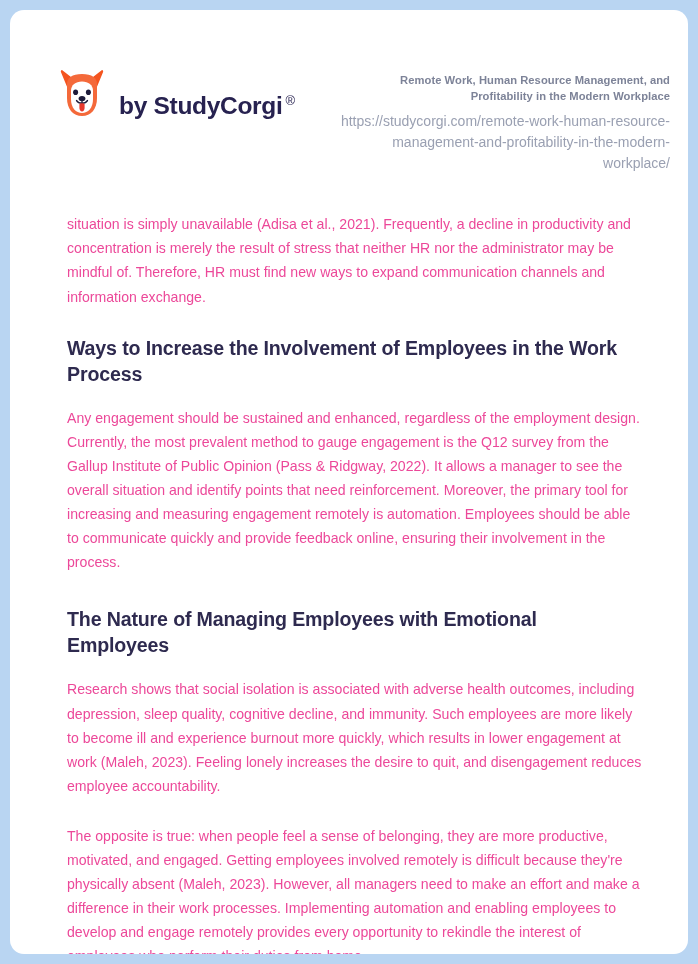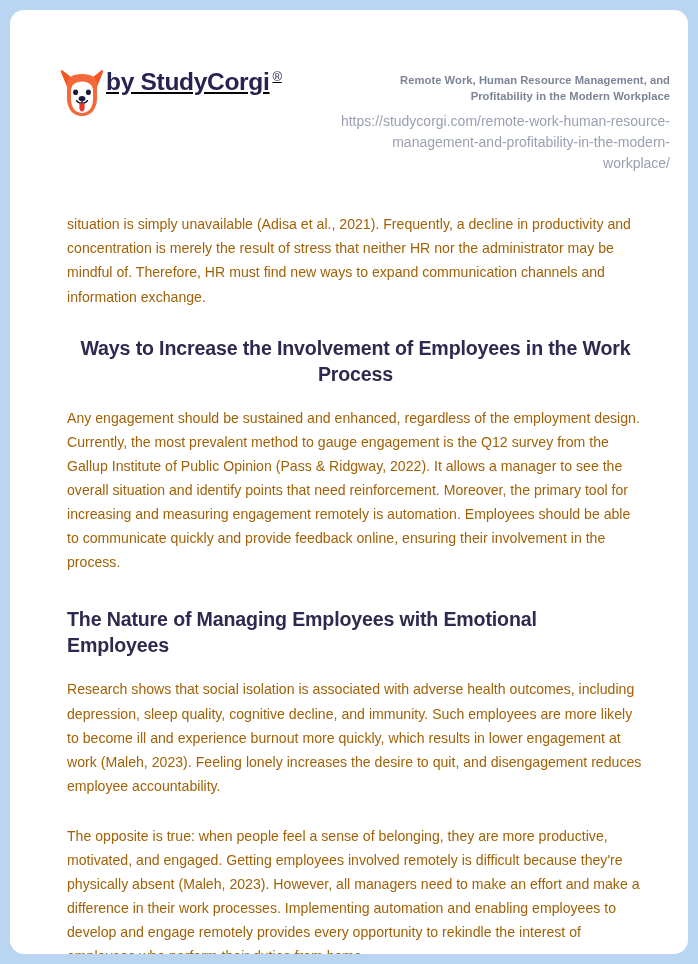--- a/index.html
+++ b/index.html
@@ -29,23 +29,23 @@
   
   .doc-header {
     display: flex;
     align-items: flex-start;
     justify-content: space-between;
     padding: 52px 18px 0 48px;
   }
 
   .brand {
     display: flex;
-    align-items: flex-start;
+    align-items: flex-end;
+    gap: 13px;
     padding-top: 6px;
-    text-decoration: underline;
   }
 
   .corgi-logo {
     width: 48px;
     height: 52px;
     flex: 0 0 auto;
     display: block;
   }
 
   .brand-wordmark {
@@ -89,34 +89,34 @@
 
   
   .doc-body {
     padding: 0 44px 0 57px;
     margin-top: 38px;
   }
 
   .para {
     font-size: 14.1px;
     line-height: 1.71;
-    color: #a16207;
+    color: #ec4899;
     margin: 12px 0 26px 0;
     letter-spacing: 0.01px;
   }
 
   h2.section-heading {
     font-size: 19.6px;
     font-weight: bold;
     color: #2e2a4f;
     line-height: 1.33;
     margin: 32px 0 19px 0;
     letter-spacing: -0.15px;
   }
-  h2.section-heading.first { margin-top: 20px; text-align: center; }
+  h2.section-heading.first { margin-top: 20px; }
 </style>
 </head>
 <body>
 
 <div class="page-card">
 
   <div class="doc-header">
 
     <div class="brand">
       <svg class="corgi-logo" viewBox="0 0 48 52">

